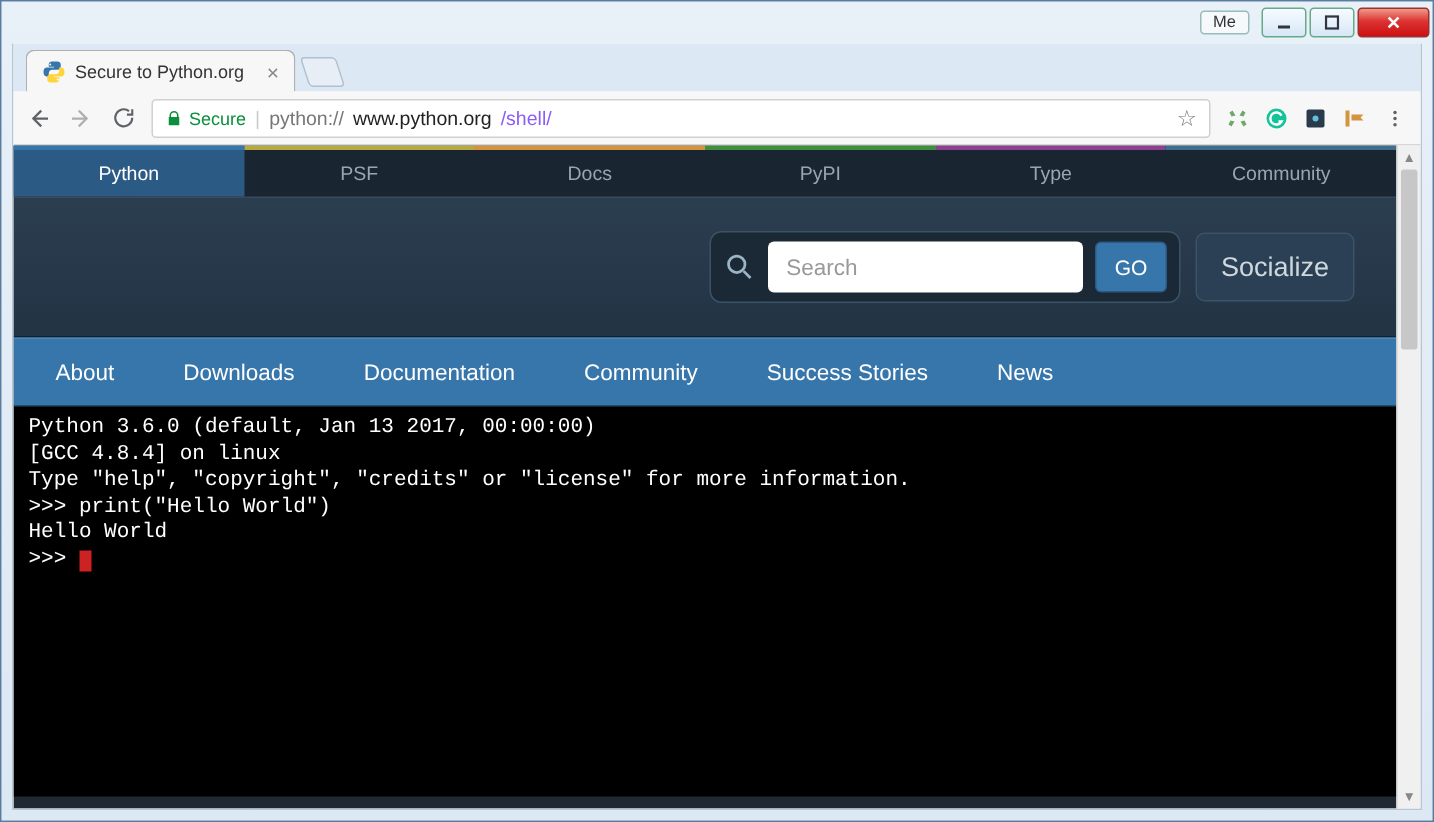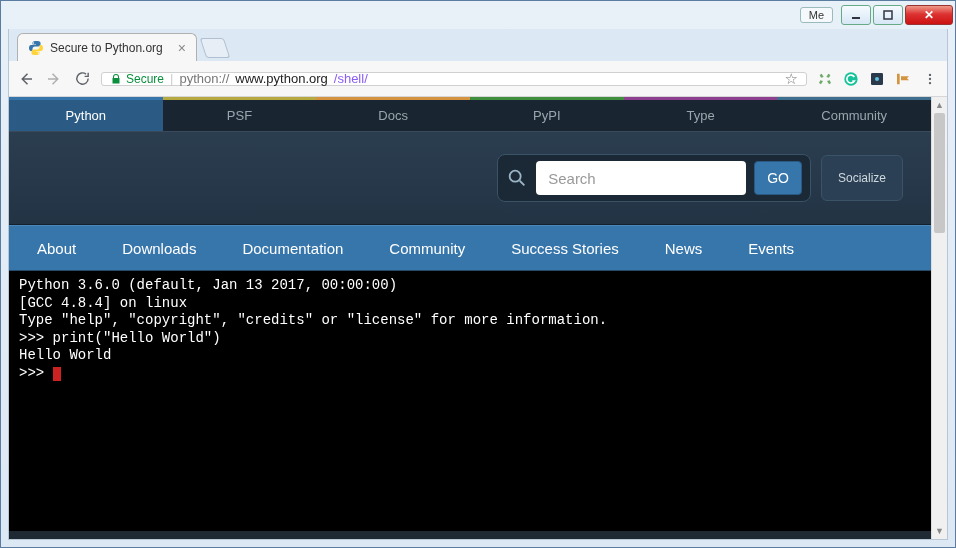--- a/index.html
+++ b/index.html
@@ -15,21 +15,21 @@
 
 .browser { position: absolute; left: 7px; right: 7px; top: 28px; bottom: 7px; background: #fff; display: flex; flex-direction: column; border: 1px solid #b8c6d4; border-top: none; }
 .tabstrip { height: 32px; background: #dce8f4; display: flex; align-items: flex-end; padding-left: 8px; }
 .tab { background: #f7f7f7; border: 1px solid #b0b0b0; border-bottom: none; border-radius: 6px 6px 0 0; height: 28px; display: flex; align-items: center; padding: 0 10px; gap: 6px; font-size: 12px; color: #333; min-width: 180px; }
 .tab-favicon { width: 16px; height: 16px; }
 .tab-close { color: #888; font-size: 14px; margin-left: auto; }
 .new-tab { width: 24px; height: 20px; border: 1px solid #b0c0d0; background: #e8eef6; margin-left: 6px; margin-bottom: 3px; border-radius: 3px; transform: skewX(18deg); }
 
 .toolbar { height: 36px; background: #f7f7f7; border-bottom: 1px solid #d6d6d6; display: flex; align-items: center; padding: 0 8px; gap: 10px; }
 .nav-icon { width: 18px; height: 18px; color: #5f6368; display: flex; align-items: center; justify-content: center; }
-.omnibox { flex: 1; height: 14px; border: 1px solid #d0d0d0; border-radius: 3px; background: #fff; display: flex; align-items: center; padding: 0 8px; gap: 6px; font-size: 13px; }
+.omnibox { flex: 1; height: 26px; border: 1px solid #d0d0d0; border-radius: 3px; background: #fff; display: flex; align-items: center; padding: 0 8px; gap: 6px; font-size: 13px; }
 .secure { color: #0a8f3c; display: flex; align-items: center; gap: 4px; font-size: 12px; }
 .url-host { color: #222; }
 .url-path { color: #8b5cf6; }
 .omni-star { margin-left: auto; color: #777; font-size: 15px; }
 .ext-icons { display: flex; gap: 10px; align-items: center; }
 .ext { width: 16px; height: 16px; }
 
 
 .content-wrap { flex: 1; display: flex; overflow: hidden; }
 .page { flex: 1; background: #1e2933; overflow: hidden; }
@@ -53,21 +53,21 @@
 .logo { display: flex; align-items: center; gap: 10px; }
 .logo-text { color: #fff; font-size: 42px; font-weight: 300; letter-spacing: -1px; }
 .tm { color: #9aa; font-size: 10px; vertical-align: super; }
 
 .search-area { margin-left: auto; display: flex; align-items: center; gap: 10px; padding-left: 32px; }
 .search-box { background: #1a2935; border: 1px solid #3a5366; border-radius: 8px; padding: 6px 8px; display: flex; align-items: center; gap: 8px; }
 .search-input { width: 210px; height: 34px; border: none; background: #fff; border-radius: 4px; padding: 0 12px; font-size: 15px; color: #333; }
 .search-input::placeholder { color: #999; }
 .go-btn { height: 34px; padding: 0 12px; background: #3776ab; color: #fff; border: 1px solid #2a5a84; border-radius: 4px; font-size: 14px; }
 .mag { color: #9cb5c6; }
-.socialize { background: #2b4055; border: 1px solid #3a5366; border-radius: 6px; height: 46px; padding: 0 16px; display: flex; align-items: center; color: #cfd8de; font-size: 12px; }
+.socialize { background: #2b4055; border: 1px solid #3a5366; border-radius: 6px; height: 46px; padding: 0 16px; display: flex; align-items: center; color: #cfd8de; font-size: 18px; }
 
 .mainnav { height: 46px; background: #3776ab; display: flex; align-items: center; padding: 0 20px; gap: 30px; border-top: 1px solid #4a88bb; border-bottom: 1px solid #274a68; }
 .mainnav .mitem { color: #fff; font-size: 15px; padding: 12px 8px; }
 
 .terminal { background: #000; color: #fff; font-family: "Consolas","Courier New",monospace; font-size: 14px; line-height: 1.25; padding: 6px 10px; height: 260px; white-space: pre; }
 .prompt { color: #fff; }
 .cursor { display: inline-block; width: 8px; height: 14px; background: #c22; vertical-align: text-bottom; }
 
 svg { display: block; }
 </style>
@@ -199,21 +199,20 @@
           </div>
         </div>
 
         <div class="mainnav">
           <div class="mitem">About</div>
           <div class="mitem">Downloads</div>
           <div class="mitem">Documentation</div>
           <div class="mitem">Community</div>
           <div class="mitem">Success Stories</div>
           <div class="mitem">News</div>
-          <div class="mitem">Events</div>
         </div>
 
         <div class="terminal"><span>Python 3.6.0 (default, Jan 13 2017, 00:00:00)</span>
 <span>[GCC 4.8.4] on linux</span>
 <span>Type "help", "copyright", "credits" or "license" for more information.</span>
 <span>&gt;&gt;&gt; print("Hello World")</span>
 <span>Hello World</span>
 <span class="prompt">&gt;&gt;&gt; </span><span class="cursor"></span></div>
 
       </div>

